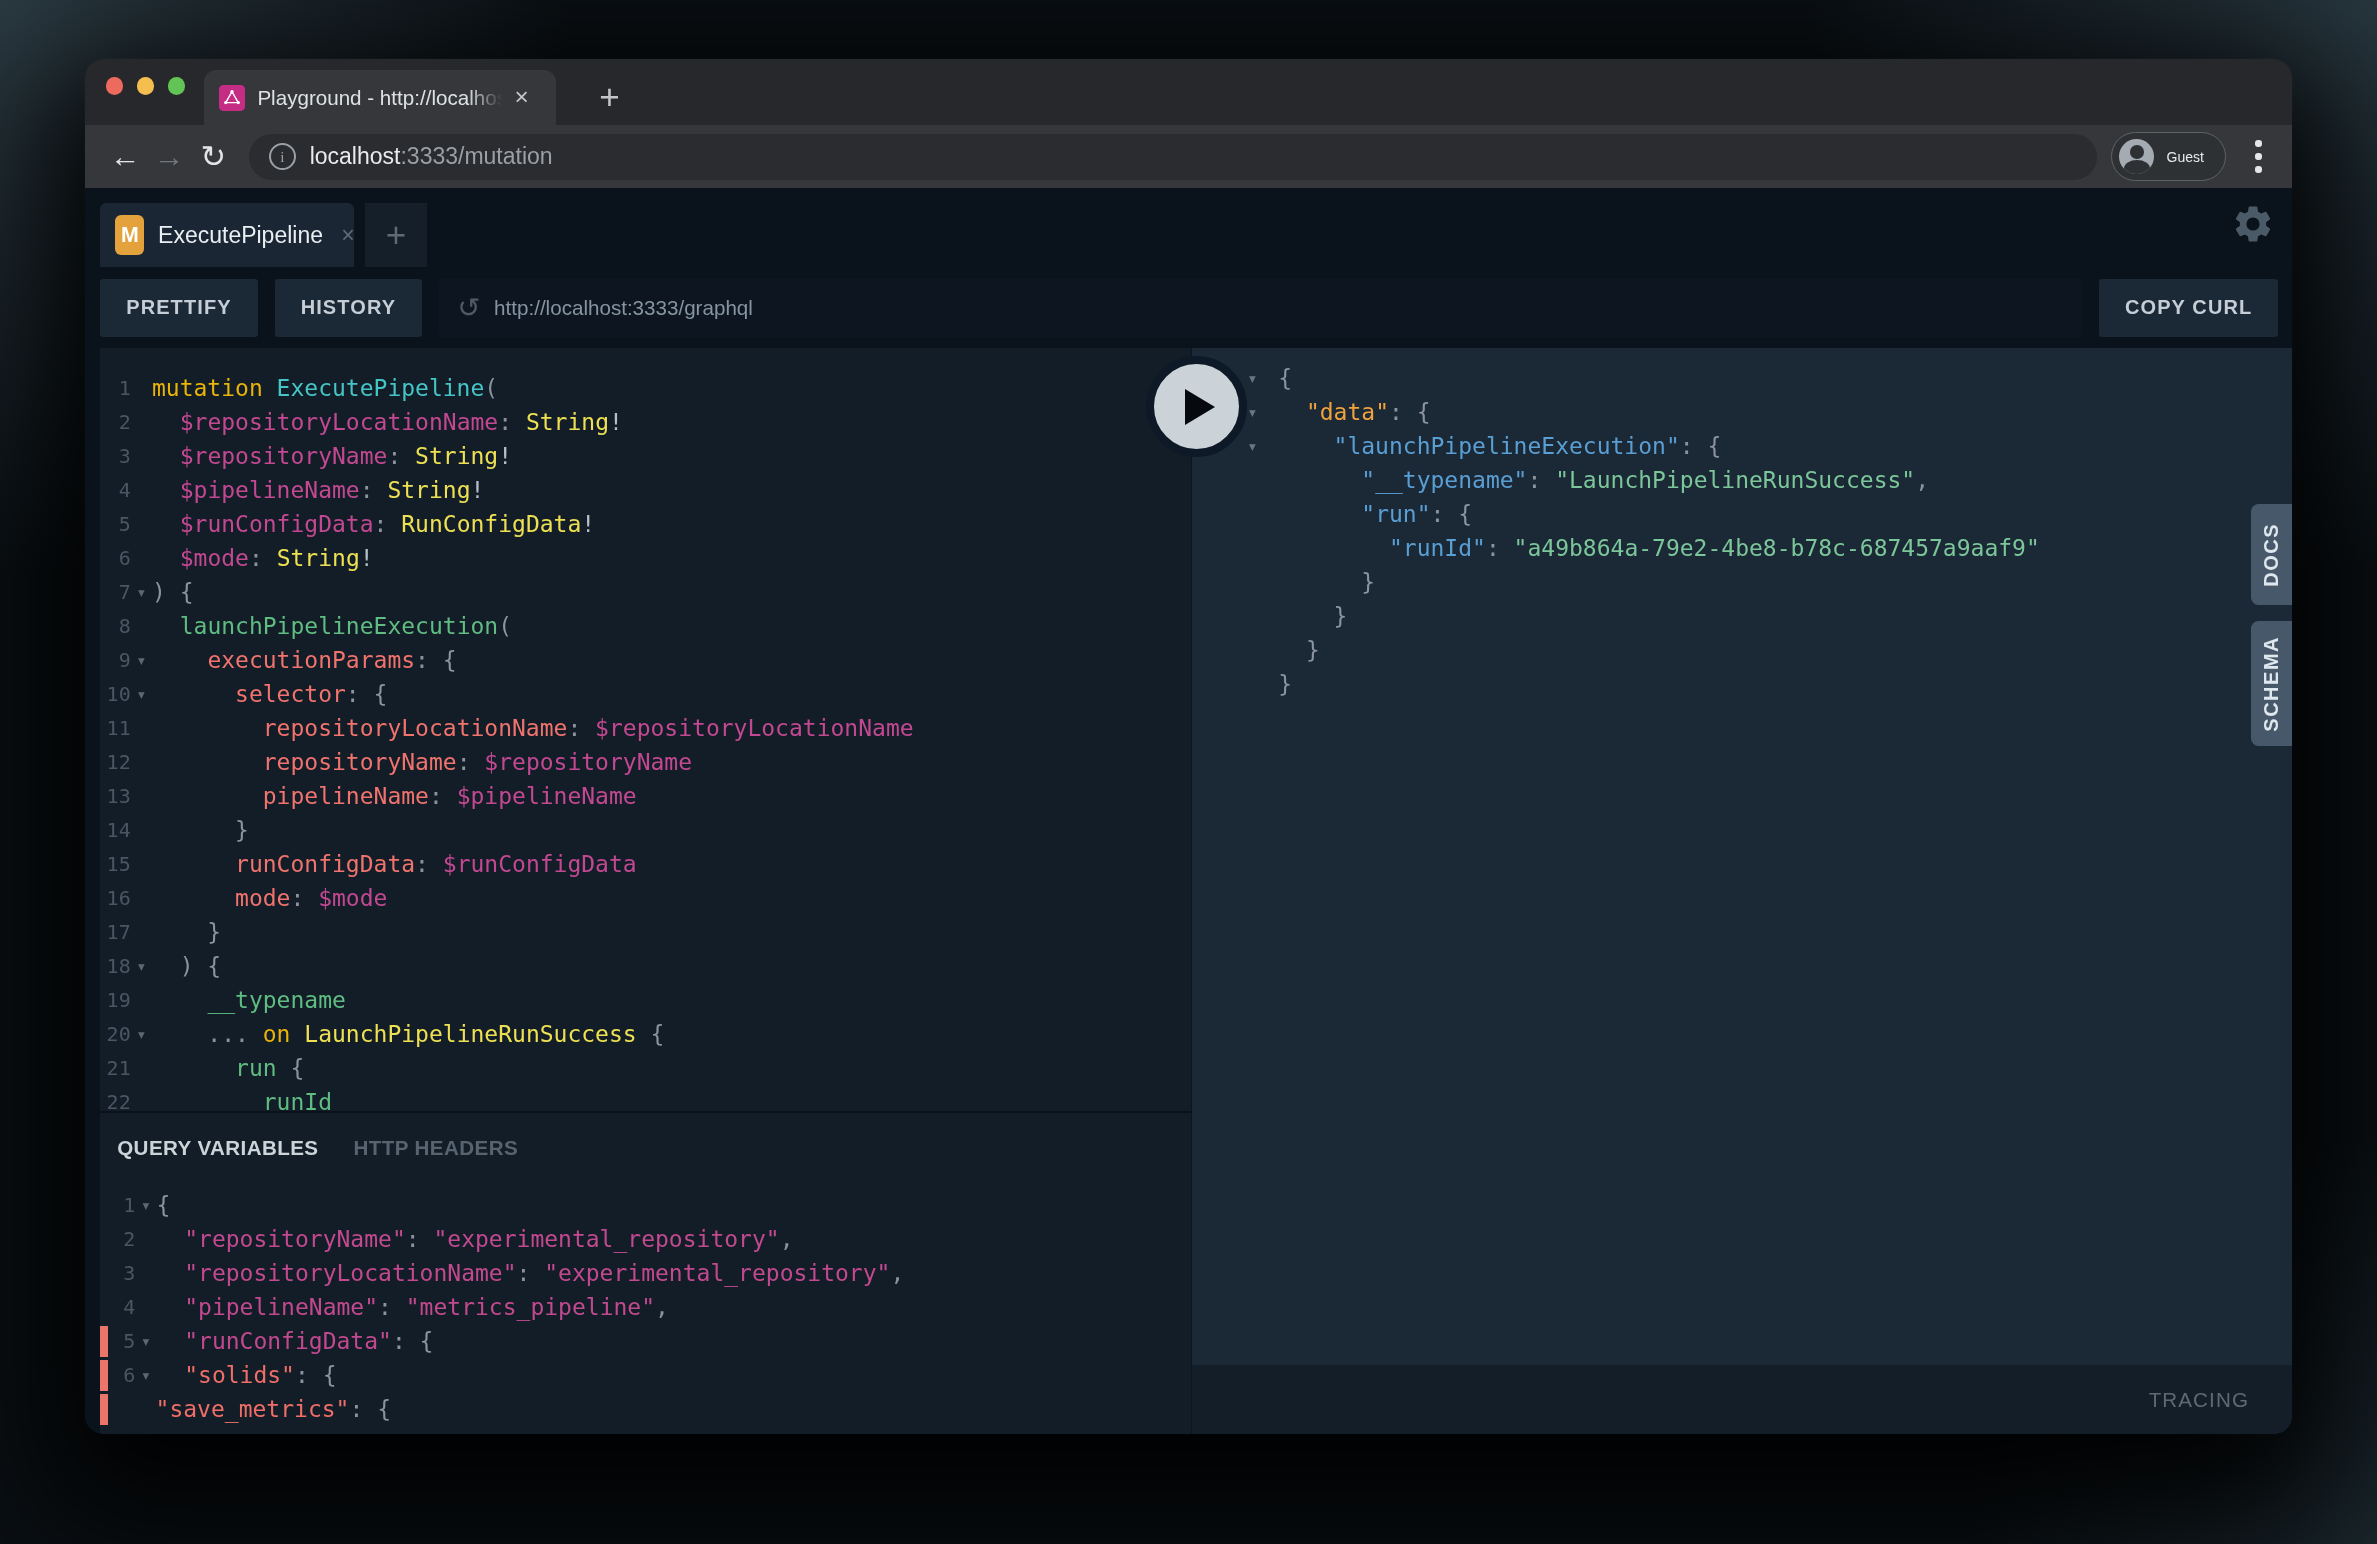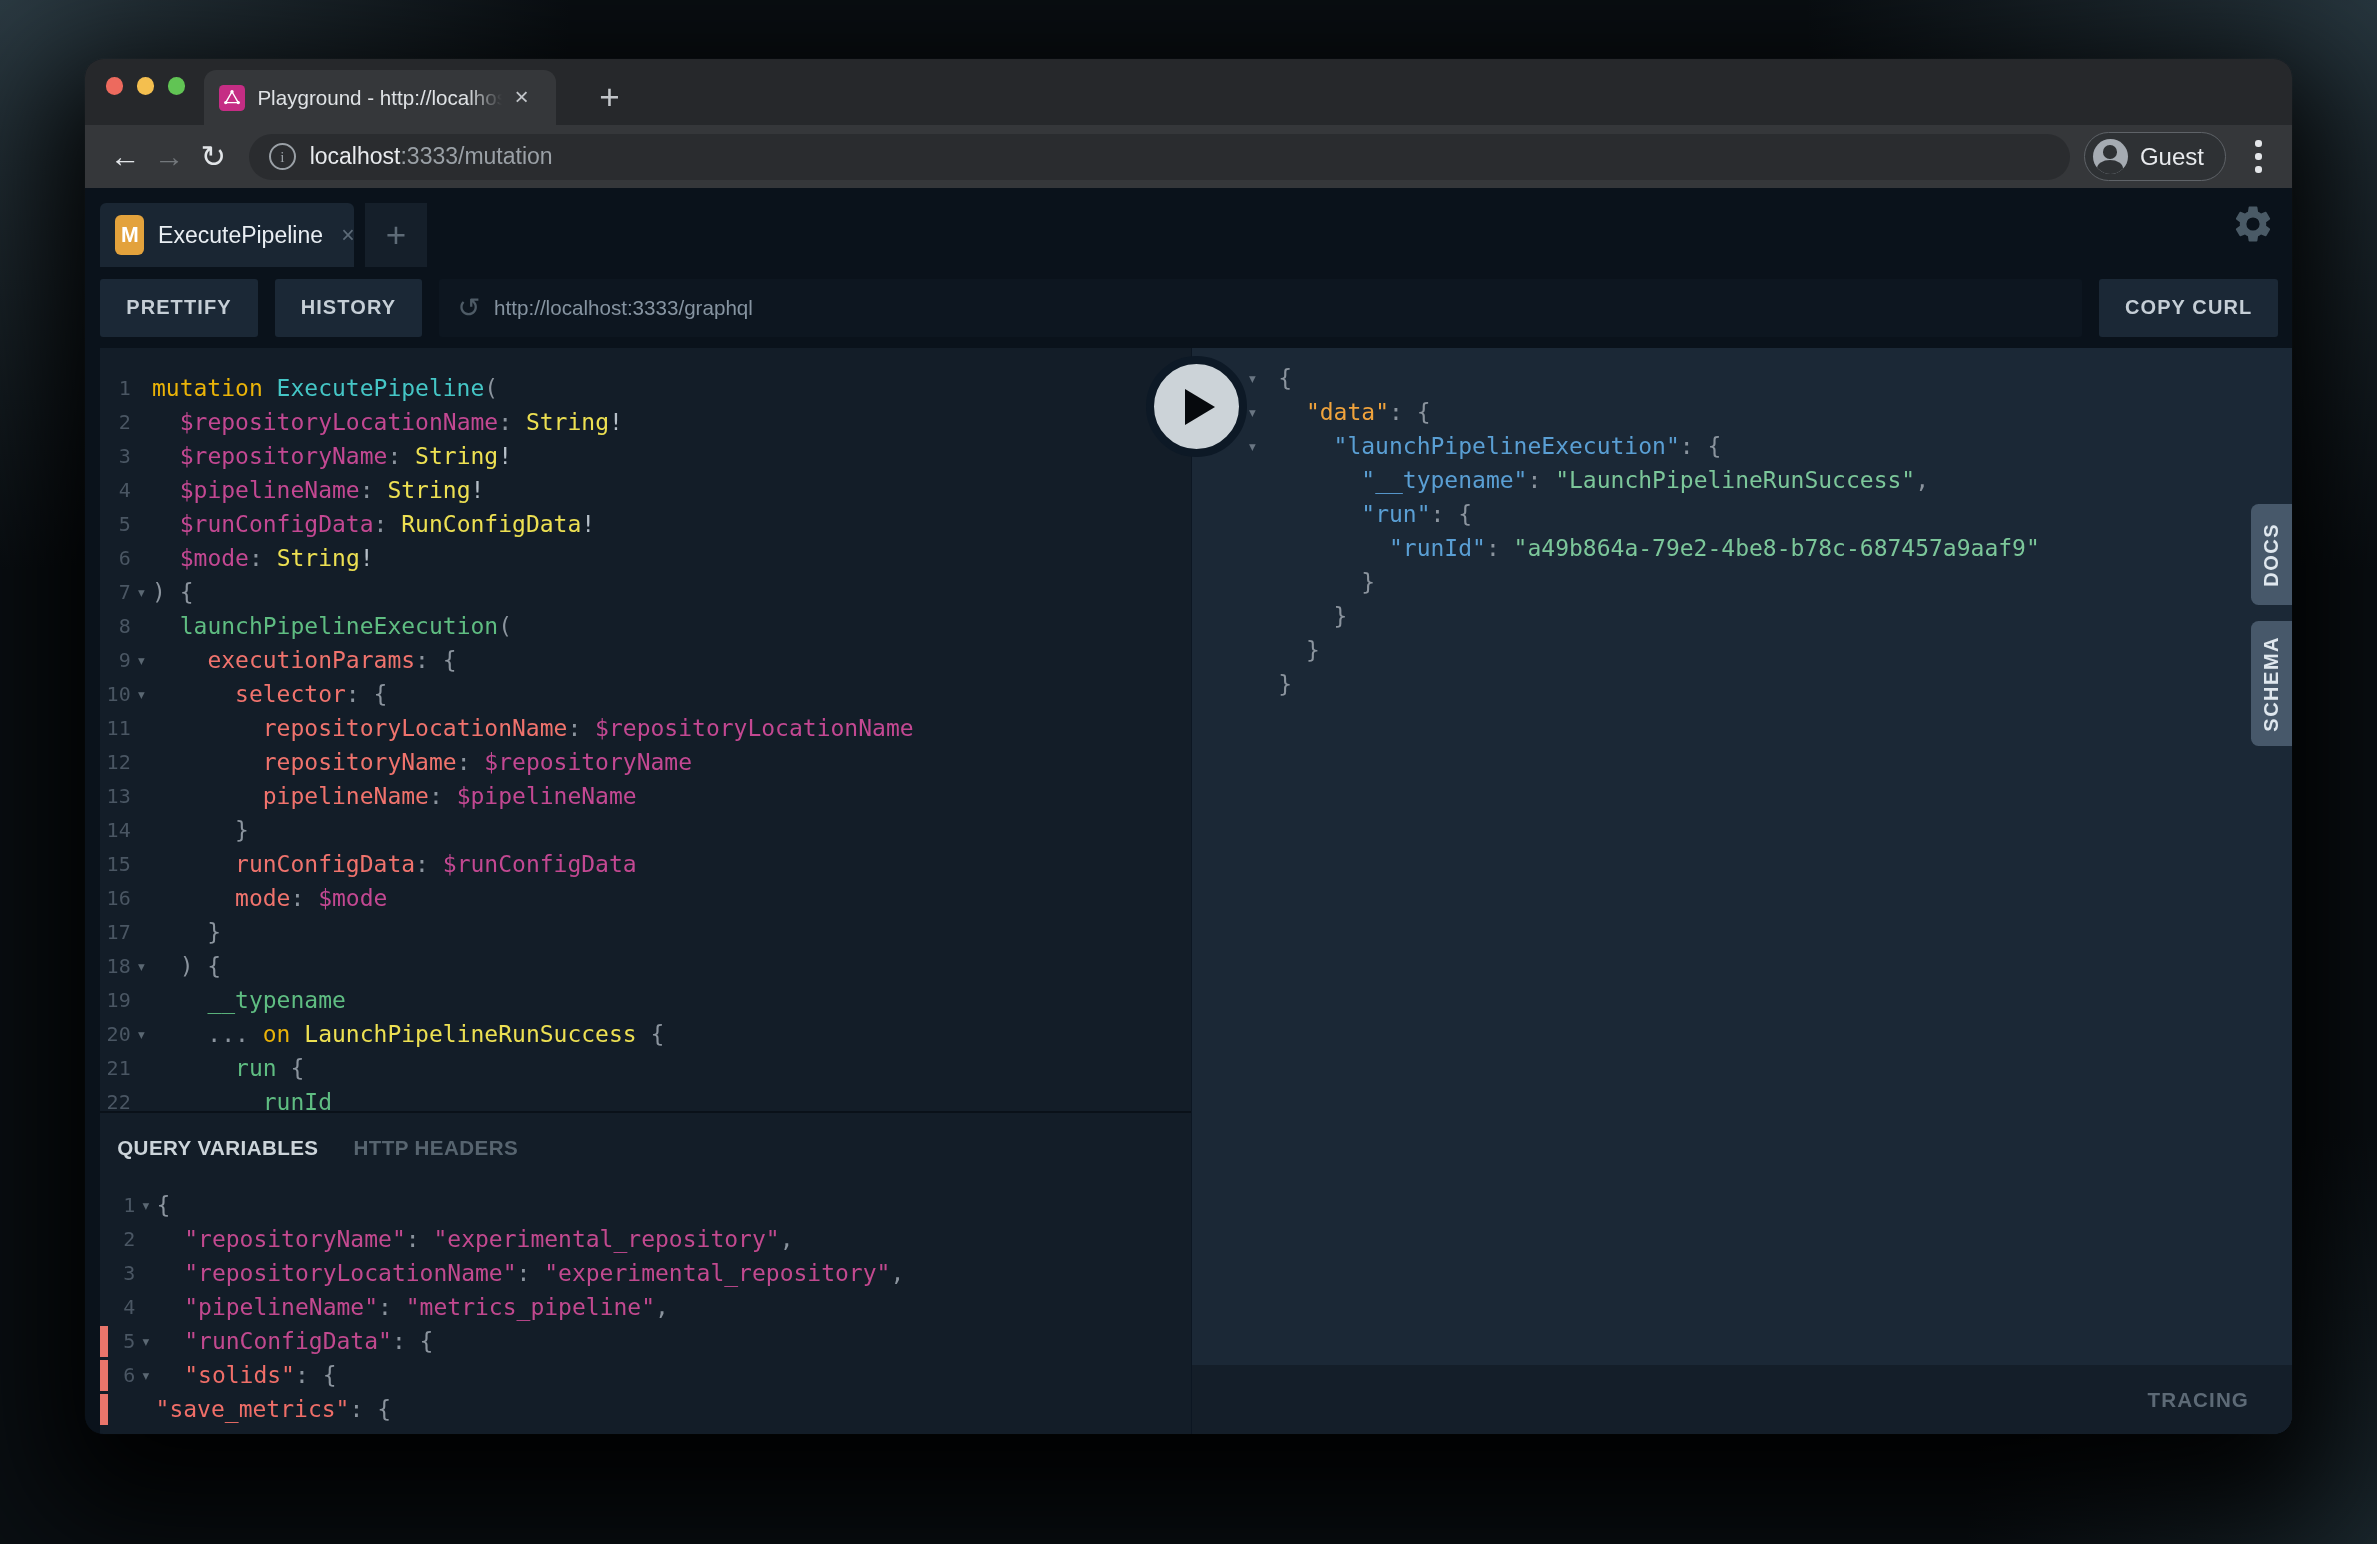--- a/index.html
+++ b/index.html
@@ -37,21 +37,21 @@
     padding:0 20px;margin:0 13.7px;gap:13.7px;min-width:0}
   .infoicon{width:23px;height:23px;border:2.3px solid #9aa0a6;border-radius:50%;color:#9aa0a6;
     font-size:15.2px;font-family:"Liberation Serif",serif;display:flex;align-items:center;justify-content:center;flex:none}
   .url{font-size:23px;white-space:nowrap}
   .url .host{color:#e8eaed}.url .rest{color:#9aa0a6}
   .guest{height:47px;border:1.5px solid #5f6368;background:#2e3134;border-radius:26px;
     display:flex;align-items:center;gap:12.2px;padding:0 21.3px 0 7.6px;flex:none}
   .avatar{width:35px;height:35px;border-radius:50%;background:#a5abb2;overflow:hidden;position:relative}
   .avatar .head{position:absolute;left:10.7px;top:6.1px;width:13.7px;height:13.7px;border-radius:50%;background:#2e3134}
   .avatar .bodyp{position:absolute;left:4.6px;top:21.3px;width:26px;height:17px;border-radius:50% 50% 0 0;background:#2e3134}
-  .guest-label{font-size:24px;color:#e8eaed}
+  .guest-label{font-size:14px;color:#e8eaed}
   .dots{display:flex;flex-direction:column;gap:6.9px;align-items:center;margin-left:17px;width:30.5px;flex:none}
   .dot{width:6.1px;height:6.1px;border-radius:50%;background:#e4e6e9}
   
   .playground{height:1246px;background:#0a121b;position:relative;display:flex;flex-direction:column}
   .pg-tabs{height:79px;position:relative;flex:none}
   .pg-tab{position:absolute;left:15.2px;bottom:0;width:254px;height:64px;background:#1a2633;
     border-radius:6.1px 6.1px 0 0;display:flex;align-items:center;gap:13.7px;padding:0 15.2px;box-sizing:border-box}
   .badge{width:29px;height:40px;background:#e3a23c;border-radius:6.1px;color:#fff;font-weight:bold;
     font-size:21.3px;display:flex;align-items:center;justify-content:center;flex:none}
   .pg-tab-title{font-size:23px;color:#e9eef3;white-space:nowrap}
@@ -70,21 +70,21 @@
   .left-col{width:1091px;margin-left:15.2px;display:flex;flex-direction:column;flex:none}
   .query-editor{height:784px;background:#131d28;padding-top:23px;overflow:hidden;box-sizing:content-box}
   .variables{height:340px;background:#131d28;border-top:2.3px solid #0a1119;overflow:hidden}
   .vars-header{display:flex;gap:35px;padding:17px 0 0 17px;height:35px;align-items:center}
   .vars-tab{font-size:20.6px;font-weight:bold;letter-spacing:0.4px}
   .vars-tab.active{color:#ccd4da}.vars-tab.idle{color:#57646f}
   .vars-code{padding-top:23px}
   .right-pane{flex:1;background:#1b2836;border-left:1.5px solid #0c1622;display:flex;flex-direction:column;min-width:0}
   .response{flex:1;padding-top:13px;overflow:hidden}
   .tracing{height:69px;background:#141e29;display:flex;align-items:center;justify-content:flex-end;
-    padding-right:43px;font-size:20.6px;font-weight:bold;color:#5d6a76;letter-spacing:1.1px;flex:none}
+    padding-right:43px;font-size:20.6px;font-weight:normal;color:#5d6a76;letter-spacing:1.1px;flex:none}
   
   .cm-line{height:34px;display:flex;align-items:center;font-family:"DejaVu Sans Mono",monospace;
     font-size:23px;white-space:pre;position:relative}
   .gut-num{text-align:right;color:#4a5663;font-size:20px;flex:none;font-family:"DejaVu Sans Mono",monospace}
   .w40{width:30.5px}.w46{width:35px}
   .gut-fold{width:21.3px;text-align:center;color:#5b6873;font-size:17px;flex:none}
   .resp-fold{margin-left:55px;width:31px;flex:none;color:#6a7683;font-size:17px}
   .lint{position:absolute;left:0;top:1.5px;bottom:1.5px;width:7.6px;background:#e9756b}
   .code{color:#c9d1d9}
   .t-kw{color:#eab308}.t-op{color:#45c6c6}.t-var{color:#c34892}.t-typ{color:#ede052}

